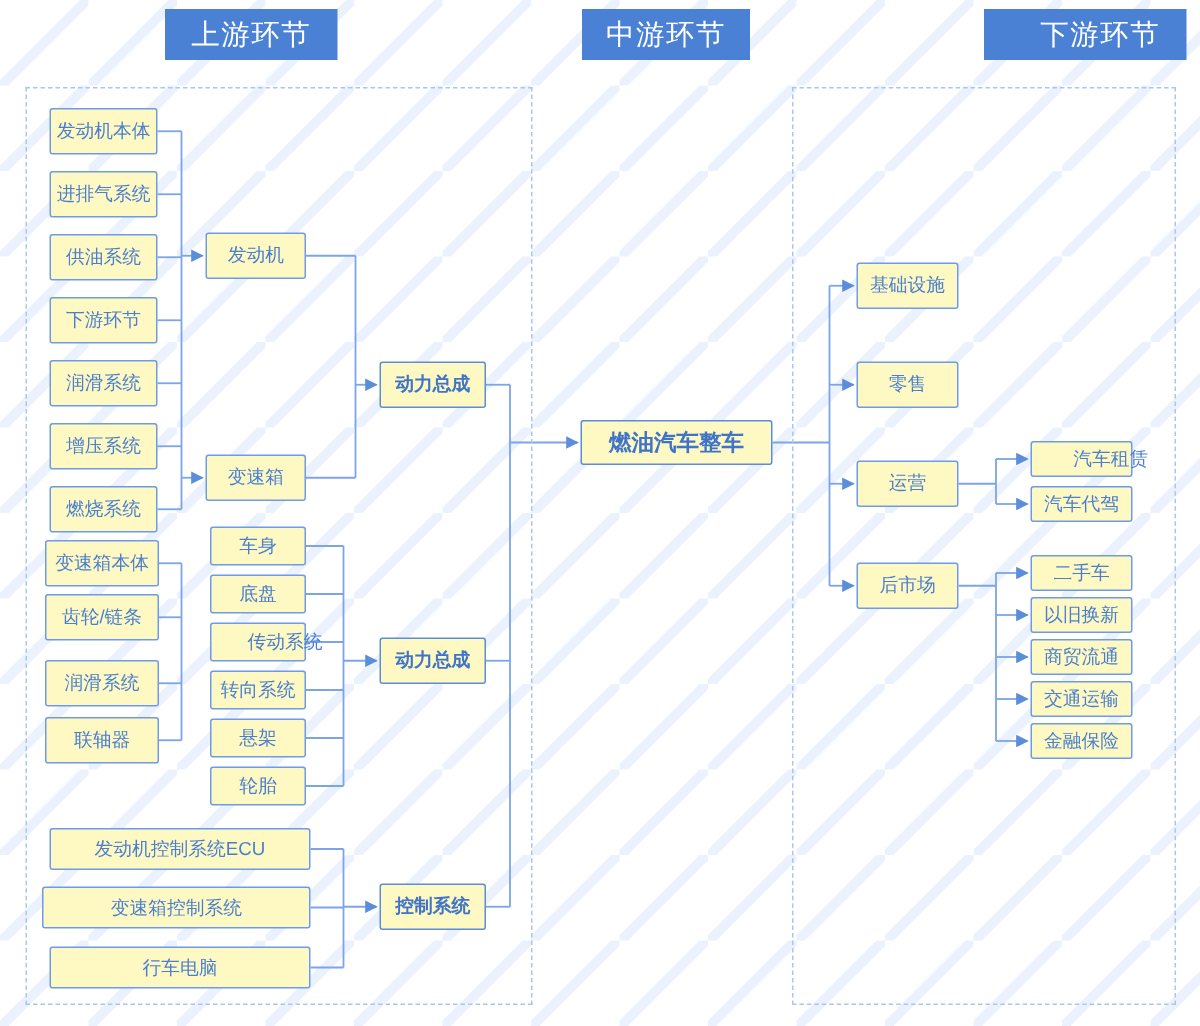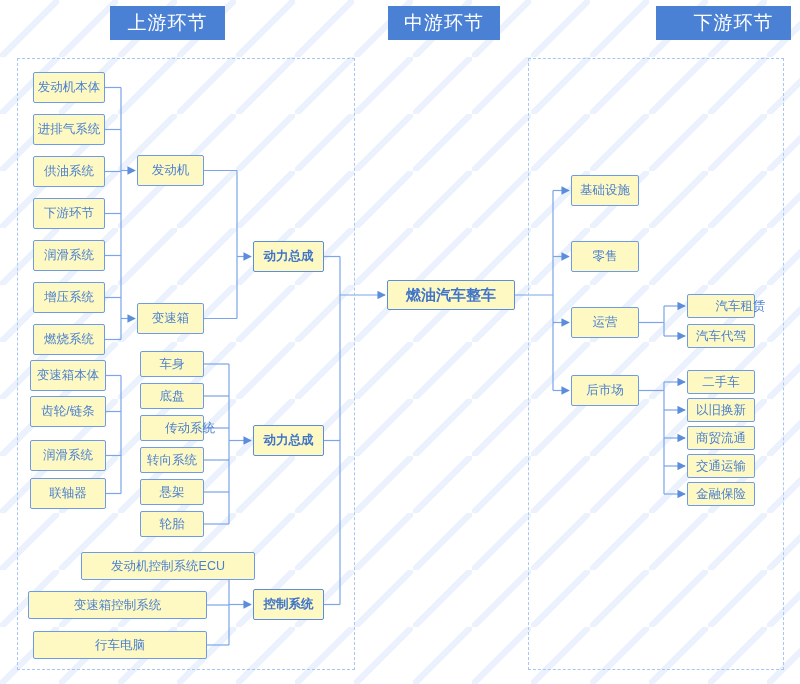--- a/index.html
+++ b/index.html
@@ -186,21 +186,21 @@
       </div>
       <div class="nodebox" style="left: 140px; top: 447px; width: 64px; height: 26px;">
         <span>转向系统</span>
       </div>
       <div class="nodebox" style="left: 140px; top: 479px; width: 64px; height: 26px;">
         <span>悬架</span>
       </div>
       <div class="nodebox" style="left: 140px; top: 511px; width: 64px; height: 26px;">
         <span>轮胎</span>
       </div>
-      <div class="nodebox" style="left: 33px; top: 552px; width: 174px; height: 28px; margin-left: 48px;">
+      <div class="nodebox" style="left: 33px; top: 552px; width: 174px; height: 28px;">
         <span>发动机控制系统ECU</span>
       </div>
       <div class="nodebox" style="left: 28px; top: 591px; width: 179px; height: 28px;">
         <span>变速箱控制系统</span>
       </div>
       <div class="nodebox" style="left: 33px; top: 631px; width: 174px; height: 28px;">
         <span>行车电脑</span>
       </div>
       <div class="nodebox strong" style="left: 253px; top: 241px; width: 71px; height: 31px;">
         <span>动力总成</span>

